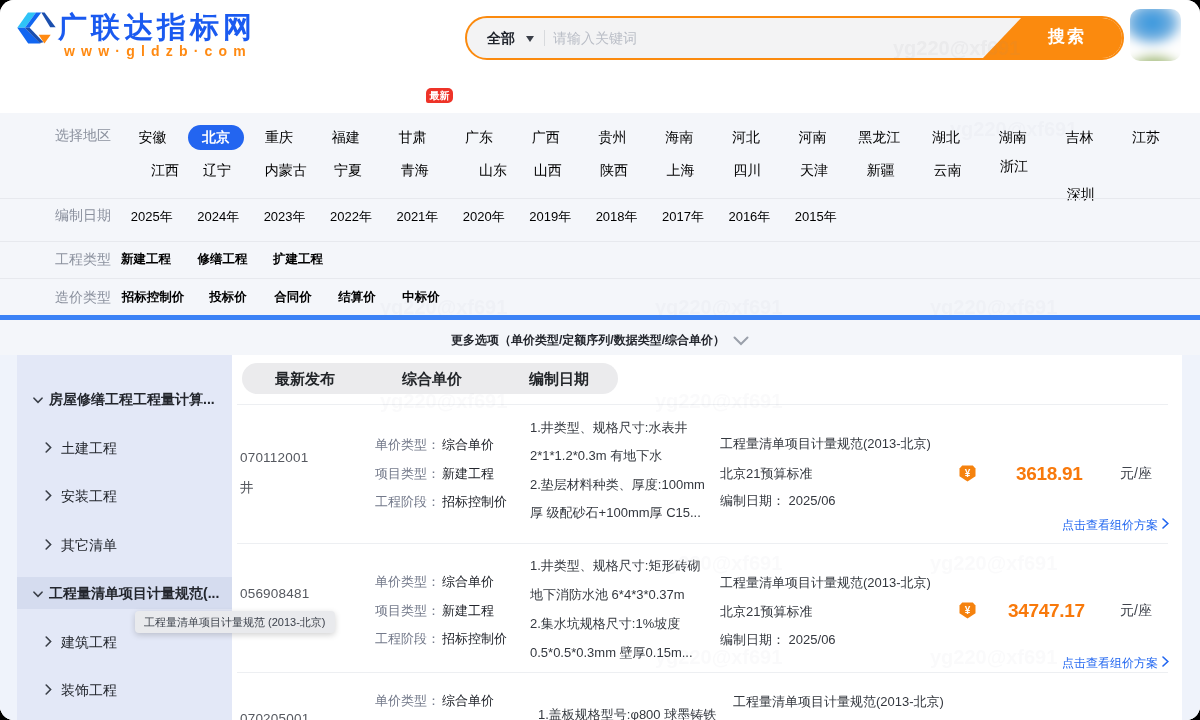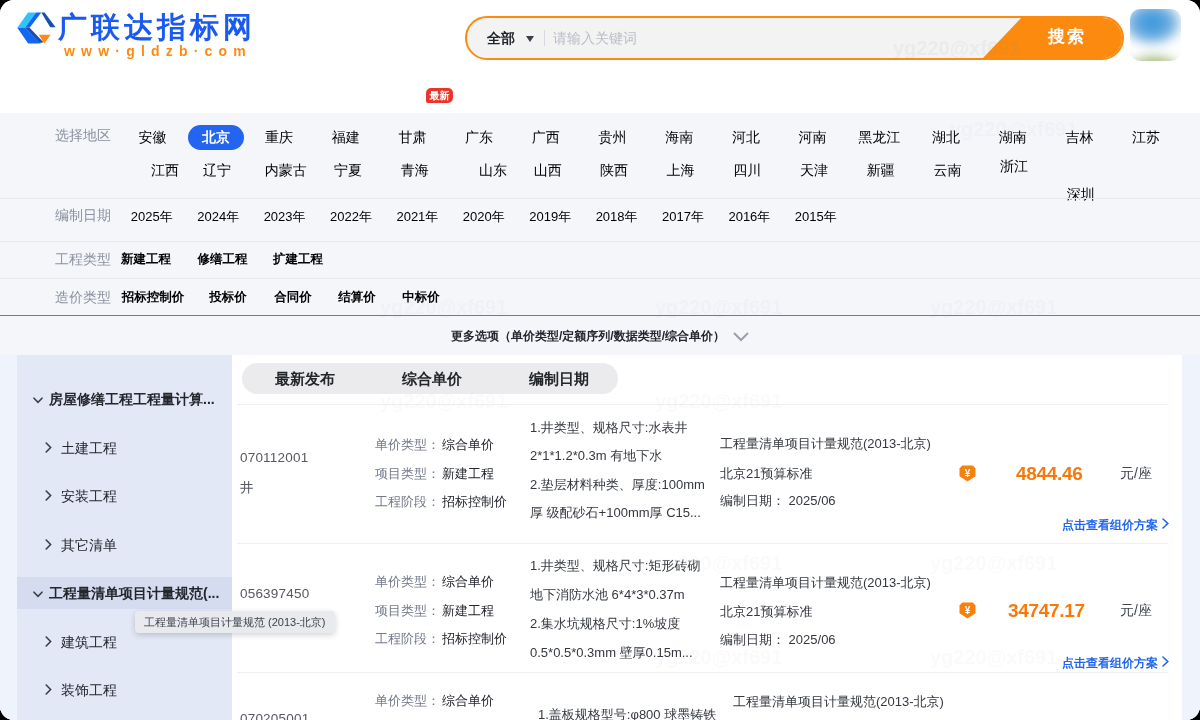--- a/index.html
+++ b/index.html
@@ -37,21 +37,21 @@
      color:#fff; font-size:10px; font-weight:bold; text-align:center; line-height:15px;}
 
   
   #filters { position:absolute; left:0; top:113px; width:1200px; height:242px; background:#f4f6fa; }
   .flabel { position:absolute; font-size:14px; color:#8b919e; white-space:nowrap; }
   .fitem { position:absolute; font-size:14px; color:#000000; white-space:nowrap; font-weight:500; }
   .fitem.b { font-weight:bold; font-size:12.5px; }
   .fsep { position:absolute; left:0px; width:1200px; height:1px; background:#e7e9ee; }
   #bjpill { position:absolute; left:188px; top:12px; width:56px; height:25px; background:#2365f0; border-radius:13px;
      color:#fff; font-size:14px; font-weight:bold; text-align:center; line-height:25px; }
-  #more { position:absolute; left:0; top:315px; width:1200px; height:40px; background:#f4f6fa; border-top:1px solid #3b82f6;
+  #more { position:absolute; left:0; top:315px; width:1200px; height:40px; background:#f4f6fa; border-top:5px solid #3b82f6;
      text-align:center; font-size:12px; font-weight:600; color:#23262d; line-height:40px;}
   #more svg { vertical-align:-2px; margin-left:8px; }
 
   
   #main { position:absolute; left:0; top:355px; width:1200px; height:365px; background:#fff; }
   #leftstrip { position:absolute; left:0; top:0; width:17px; height:365px; background:#eff3fb; }
   #sidebar { position:absolute; left:17px; top:0; width:215px; height:365px; background:#e3e8f7; }
   .snode { position:absolute; left:0; width:215px; height:34px; line-height:34px; font-size:14px; color:#23262d; font-weight:600; white-space:nowrap; }
   .snode .ar { display:inline-block; margin-left:16px; margin-right:6px; width:10px; }
   .schild { font-weight:500; }
@@ -66,21 +66,21 @@
   #tabs { position:absolute; left:10px; top:8px; width:376px; height:31px; background:#ebebed; border-radius:16px; }
   .tab { position:absolute; top:8px; height:31px; line-height:31px; font-size:15px; font-weight:bold; color:#222529; }
   .csep { position:absolute; left:5px; width:931px; height:1px; background:#edeff2; }
   .code { position:absolute; left:8px; font-size:13.5px; font-weight:500; color:#55585f; letter-spacing:.2px;}
   .lbl { position:absolute; font-size:13px; color:#73798a; white-space:nowrap;}
   .lbl b { color:#23262d; font-weight:500; margin-left:2px;}
   .desc { position:absolute; font-size:13px; color:#34383f; white-space:nowrap; }
   .spec { position:absolute; font-size:13px; color:#34383f; white-space:nowrap; }
   .price { position:absolute; font-size:19px; font-weight:bold; color:#f8790b; letter-spacing:-0.3px; }
   .unit { position:absolute; font-size:14px; color:#3f434c; }
-  .golink { position:absolute; font-size:12px; font-weight:bold; color:#2166f0; }
+  .golink { position:absolute; font-size:12px; font-weight:normal; color:#2166f0; }
   .wm { position:absolute; font-size:20px; color:rgba(130,138,152,.045); font-weight:bold; white-space:nowrap; z-index:3; }
 </style>
 </head>
 <body>
 <div id="page">
 
   <div class="wm" style="left:893px;top:37px;color:rgba(140,145,155,.08);z-index:3;">yg220@xf691</div>
   <div class="wm" style="left:950px;top:118px;">yg220@xf691</div>
   <div class="wm" style="left:655px;top:296px;">yg220@xf691</div>
   <div class="wm" style="left:930px;top:296px;">yg220@xf691</div>
@@ -237,28 +237,28 @@
           <span class="desc" style="left:298px;top:92px;">2*1*1.2*0.3m 有地下水</span>
           <span class="desc" style="left:298px;top:121px;">2.垫层材料种类、厚度:100mm</span>
           <span class="desc" style="left:298px;top:149px;">厚 级配砂石+100mm厚 C15...</span>
           <span class="spec" style="left:488px;top:80px;">工程量清单项目计量规范(2013-北京)</span>
           <span class="spec" style="left:488px;top:110px;">北京21预算标准</span>
           <span class="spec" style="left:488px;top:137px;">编制日期： 2025/06</span>
           <svg style="position:absolute;left:727px;top:110px;" width="17" height="17" viewBox="0 0 17 17">
       <path d="M3.2 0.5 H13.8 L16.5 3.6 V11.2 L8.5 16.6 L0.5 11.2 V3.6 Z" fill="#f5820e"></path>
       <text x="8.5" y="11.5" font-size="10" font-weight="bold" fill="#fff" text-anchor="middle" font-family="Liberation Sans">¥</text>
           </svg>
-          <span class="price" style="left:784px;top:108px;">4844.46</span>
+          <span class="price" style="left:784px;top:108px;">3618.91</span>
           <span class="unit" style="left:888px;top:110px;">元/座</span>
           <span class="golink" style="left:830px;top:162px;">点击查看组价方案</span>
       <svg style="position:absolute;left:930px;top:163px;" width="7" height="11" viewBox="0 0 7 11">
             <path d="M1 1 L5.8 5.5 L1 10" stroke="#2166f0" stroke-width="1.6" fill="none" stroke-linecap="round"></path>
           </svg>
           <div class="csep" style="top:188px;"></div>
-          <span class="code" style="top:231px;">056397450</span>
+          <span class="code" style="top:231px;">056908481</span>
           <span class="lbl" style="left:143px;top:218px;">单价类型：<b>综合单价</b></span>
           <span class="lbl" style="left:143px;top:247px;">项目类型：<b>新建工程</b></span>
           <span class="lbl" style="left:143px;top:275px;">工程阶段：<b>招标控制价</b></span>
           <span class="desc" style="left:298px;top:202px;">1.井类型、规格尺寸:矩形砖砌</span>
           <span class="desc" style="left:298px;top:231px;">地下消防水池 6*4*3*0.37m</span>
           <span class="desc" style="left:298px;top:260px;">2.集水坑规格尺寸:1%坡度</span>
           <span class="desc" style="left:298px;top:289px;">0.5*0.5*0.3mm 壁厚0.15m...</span>
           <span class="spec" style="left:488px;top:219px;">工程量清单项目计量规范(2013-北京)</span>
           <span class="spec" style="left:488px;top:248px;">北京21预算标准</span>
           <span class="spec" style="left:488px;top:276px;">编制日期： 2025/06</span>

